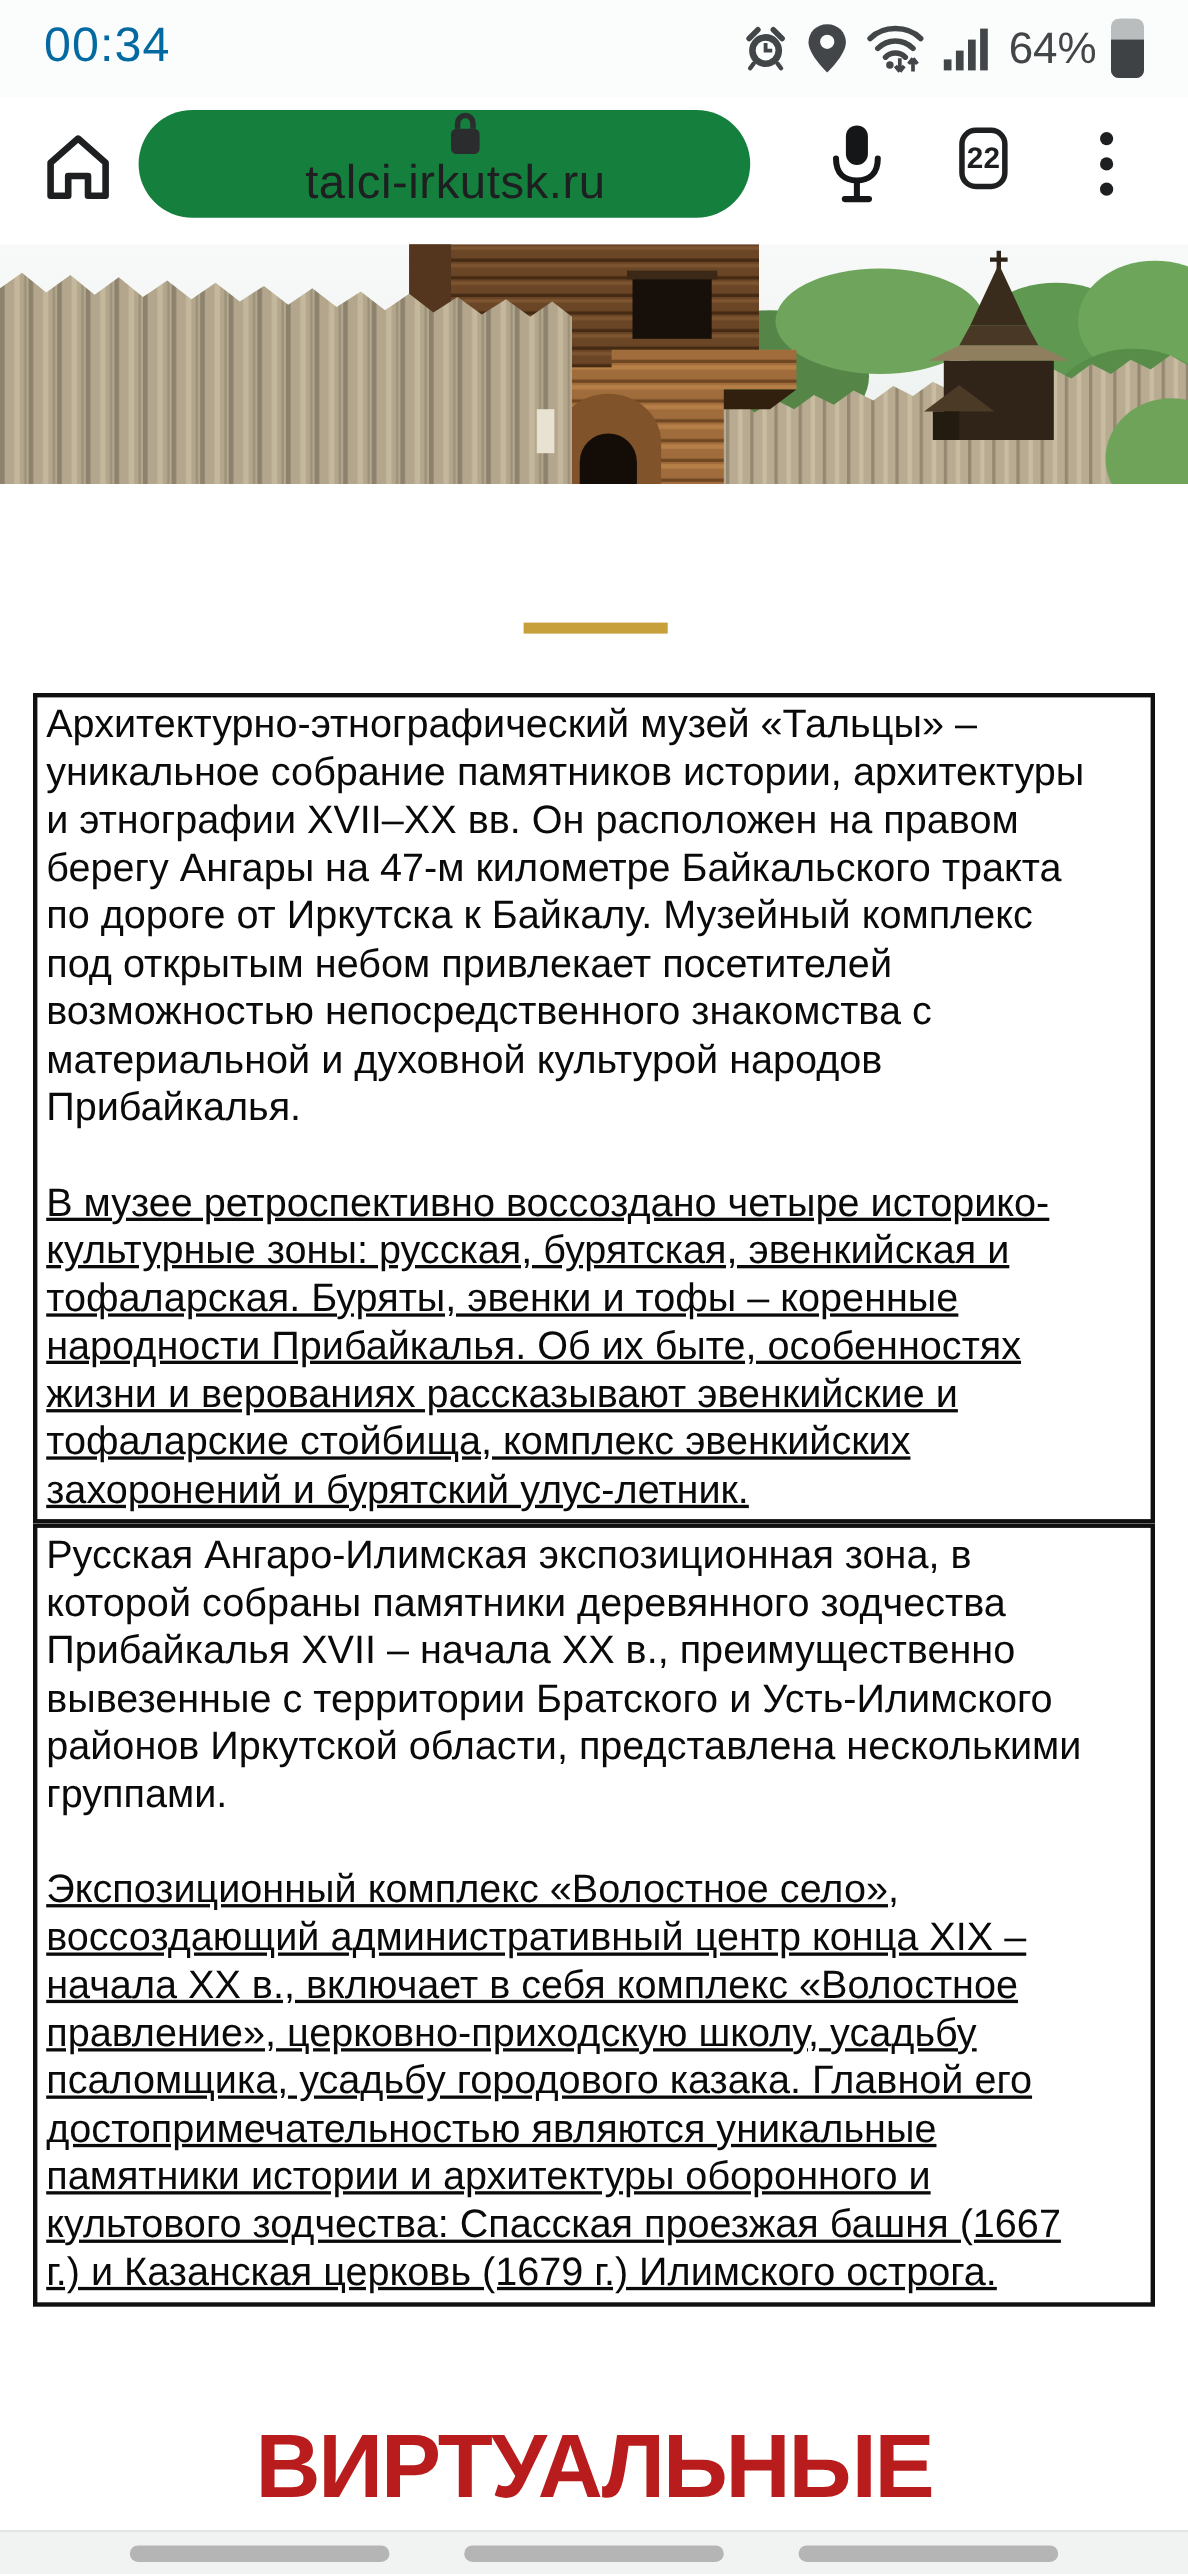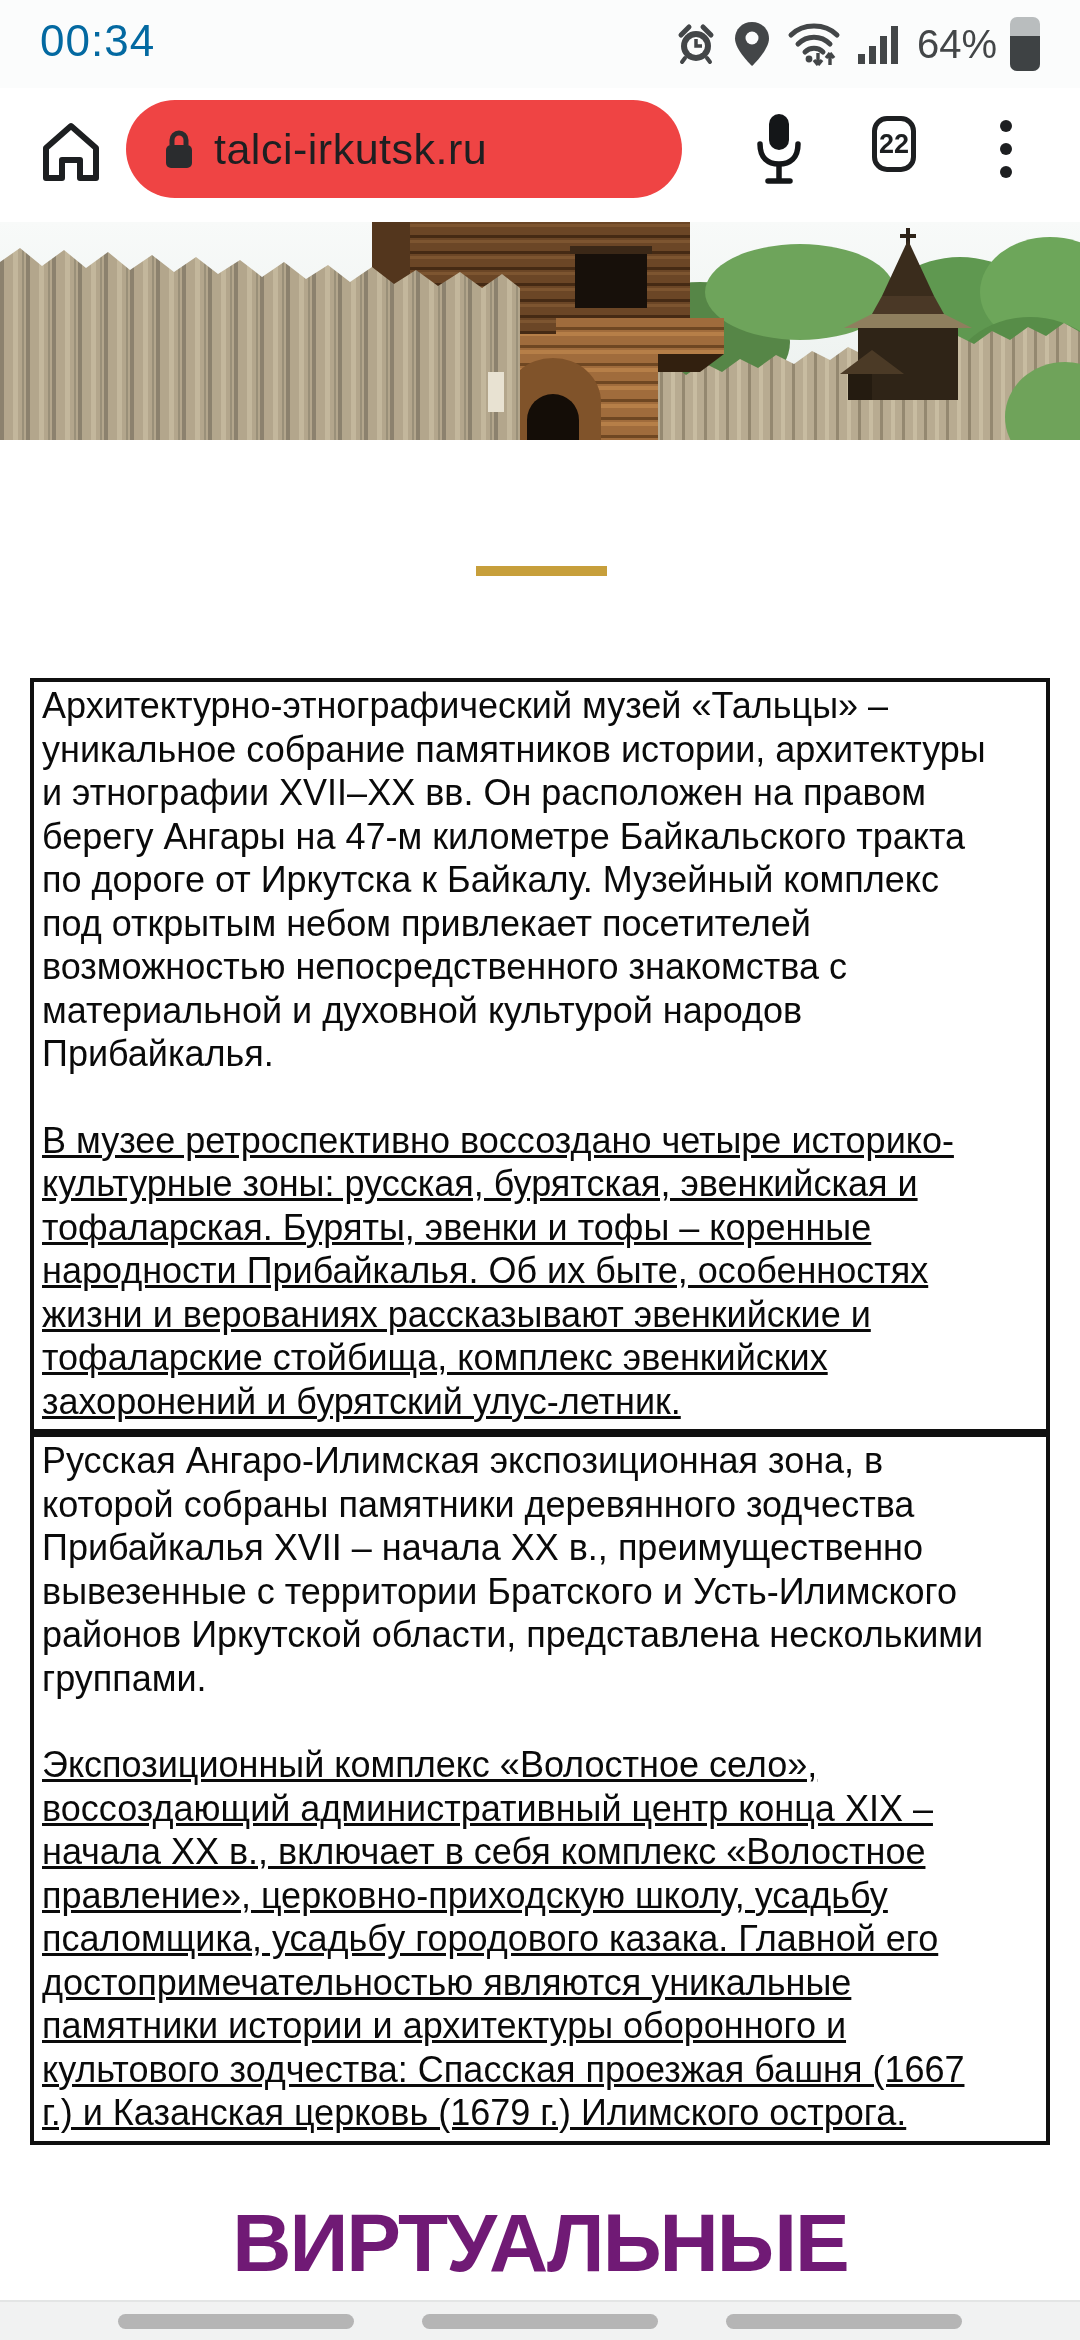--- a/index.html
+++ b/index.html
@@ -11,43 +11,43 @@
   .status-bar{position:absolute;top:0;left:0;width:1080px;height:88px;background:#fbfcfc;}
   .status-time{position:absolute;left:40px;top:16px;font-size:44px;color:#0369a1;letter-spacing:1px;}
   .status-icons{position:absolute;right:40px;top:0;height:88px;display:flex;align-items:center;gap:13px;}
   .battery-percent{font-size:40px;color:#434648;margin-left:2px;}
   .battery-shape{width:30px;height:54px;border-radius:7px;overflow:hidden;position:relative;background:#b9bdbe;}
   .battery-shape:before{content:"";position:absolute;left:8px;top:-5px;width:14px;height:6px;background:#b9bdbe;border-radius:2px;}
   .battery-fill{position:absolute;bottom:0;left:0;width:100%;height:64%;background:#3e4244;}
   
   .toolbar{position:absolute;top:88px;left:0;width:1080px;height:127px;background:#ffffff;}
   .home-btn{position:absolute;left:36px;top:118px;width:70px;height:70px;top:28px;}
-  .omnibox{position:absolute;left:126px;top:12px;width:556px;height:98px;background:#ef4444;border-radius:49px;display:flex;align-items:center;}
+  .omnibox{position:absolute;left:126px;top:12px;width:556px;height:98px;background:#15803d;border-radius:49px;display:flex;align-items:center;flex-direction:column;}
   .lock{margin-left:38px;flex:0 0 auto;}
   .url-text{font-size:43px;color:#1d1f21;margin-left:20px;white-space:nowrap;letter-spacing:0.5px;}
   .mic-btn{position:absolute;left:752px;top:22px;}
   .tab-btn{position:absolute;left:872px;top:28px;width:44px;height:56px;border:5px solid #1d1f21;border-radius:15px;box-sizing:border-box;display:flex;align-items:center;justify-content:center;}
   .tab-count{font-size:27px;font-weight:bold;color:#1d1f21;}
   .menu-btn{position:absolute;left:998px;top:22px;width:16px;height:80px;}
   .menu-btn i{display:block;width:12px;height:12px;border-radius:50%;background:#1d1f21;margin:0 auto 11px auto;}
   .menu-btn i:first-child{margin-top:10px;}
   
   .photo{position:absolute;top:222px;left:0;width:1080px;height:218px;}
   .photo svg{display:block;width:1080px;height:218px;}
   
   .gold-divider{position:absolute;top:566px;left:476px;width:131px;height:10px;}
   
-  .content{position:absolute;top:630px;left:30px;width:1020px;margin-top:48px;}
+  .content{position:absolute;top:630px;left:30px;width:1020px;}
   .text-block{border:4px solid #101010;box-sizing:border-box;width:1020px;padding:2px 8px 6px 8px;background:#fff;}
   .text-block + .text-block{margin-top:0px;}
   .para{margin:0;font-size:36px;line-height:43.5px;color:#0a0a0a;white-space:pre-line;}
   .para + .para{margin-top:43px;text-decoration:underline;}
   
   .section-heading{position:absolute;top:2198px;left:0;width:1080px;margin:0;text-align:center;
-    font-size:82px;line-height:90px;font-weight:800;letter-spacing:-2px;color:#701a75;}
+    font-size:82px;line-height:90px;font-weight:800;letter-spacing:-2px;color:#b91c1c;}
   
   .navbar{position:absolute;top:2300px;left:0;width:1080px;height:40px;background:#f1f2f2;border-top:2px solid #e3e5e5;box-sizing:border-box;}
   .nav-pill{position:absolute;top:12px;width:236px;height:15px;border-radius:8px;background:#b5b5b5;}
   .nav-pill.p1{left:118px;}.nav-pill.p2{left:422px;}.nav-pill.p3{left:726px;}
 </style>
 </head>
 <body>
 
 <div class="status-bar">
   <span class="status-time">00:34</span>

